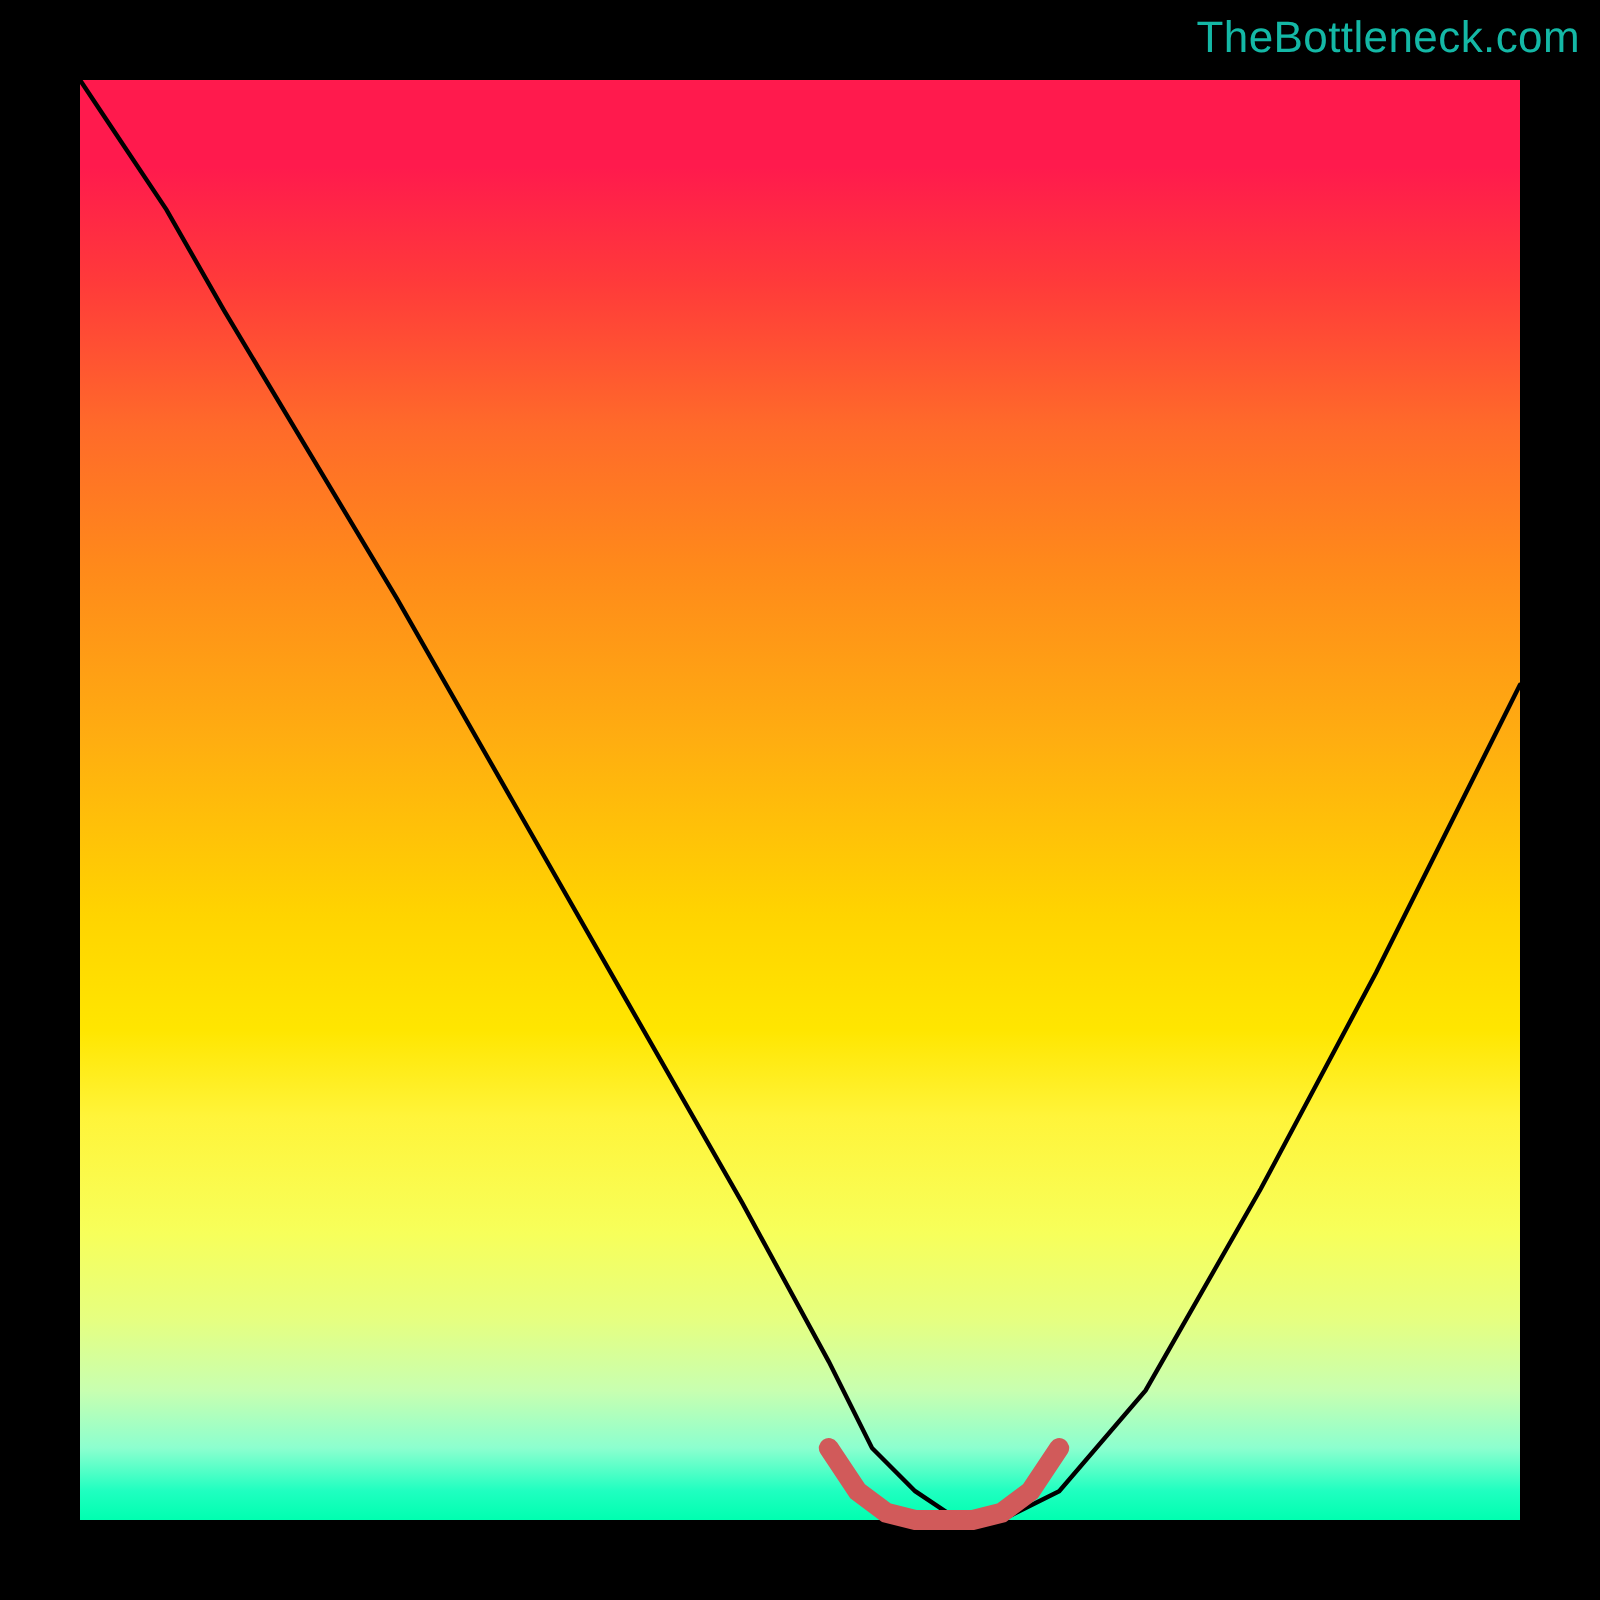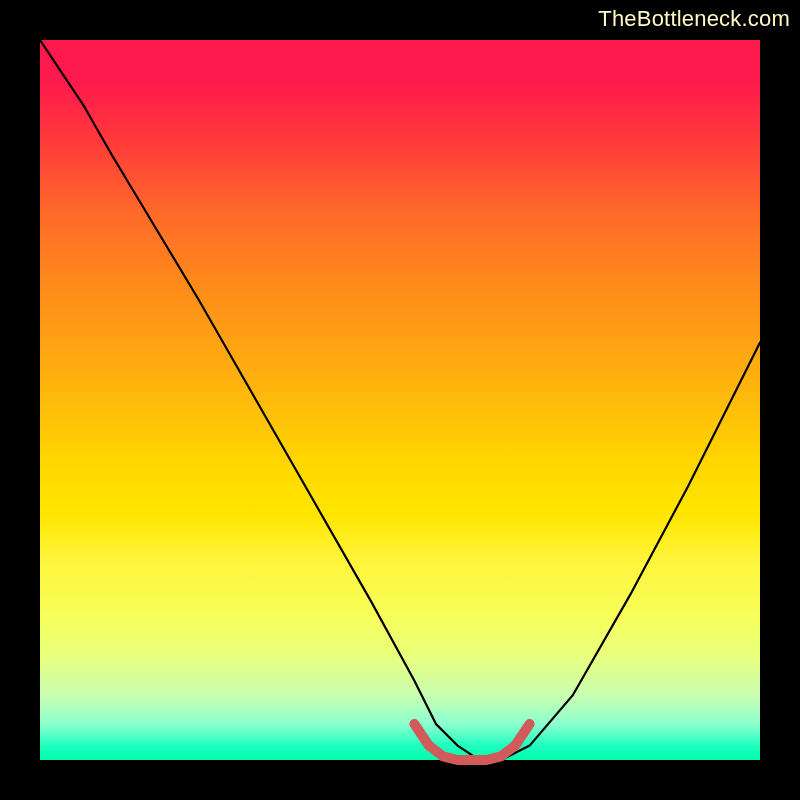--- a/index.html
+++ b/index.html
@@ -40,21 +40,21 @@
       #c8ffb0 91%,
       #8cffcf 95%,
       #1fffc0 98%,
       #00ffb0 100%
     );
   }
   .watermark {
     position: absolute;
     top: 6px;
     right: 10px;
-    color: #fef9c3;
+    color: #14b8a6;
     font-size: 22px;
     font-weight: 400;
     letter-spacing: 0.2px;
     user-select: none;
   }
   svg.curve {
     position: absolute;
     left: 0;
     top: 0;
     width: 720px;

